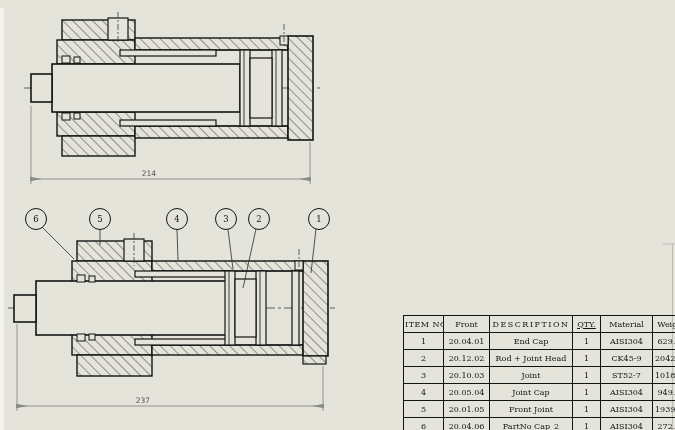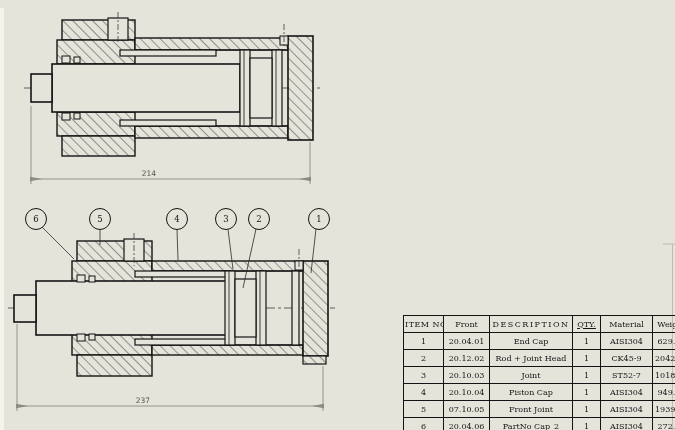--- a/index.html
+++ b/index.html
@@ -248,29 +248,29 @@
     <tr>
       <td>3</td>
       <td>20.10.03</td>
       <td>Joint</td>
       <td>1</td>
       <td>ST52-7</td>
       <td>1018.32</td>
     </tr>
     <tr>
       <td>4</td>
-      <td>20.10.04</td>
-      <td>Piston Cap</td>
+      <td>20.05.04</td>
+      <td>Joint Cap</td>
       <td>1</td>
       <td>AISI304</td>
       <td>949.90</td>
     </tr>
     <tr>
       <td>5</td>
-      <td>07.10.05</td>
+      <td>20.01.05</td>
       <td>Front Joint</td>
       <td>1</td>
       <td>AISI304</td>
       <td>1939.01</td>
     </tr>
     <tr>
       <td>6</td>
       <td>20.04.06</td>
       <td>PartNo Cap_2</td>
       <td>1</td>

